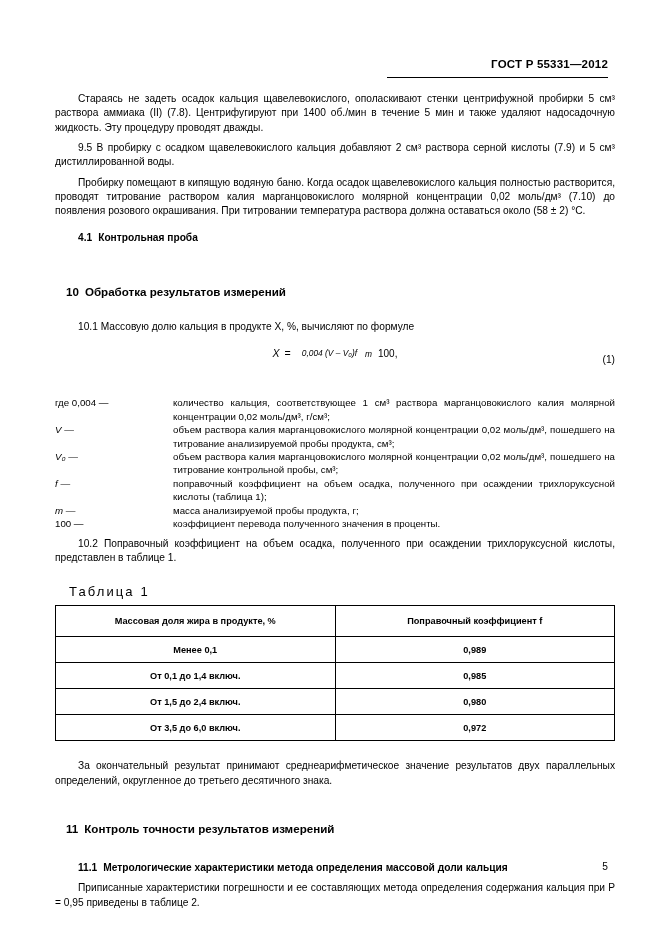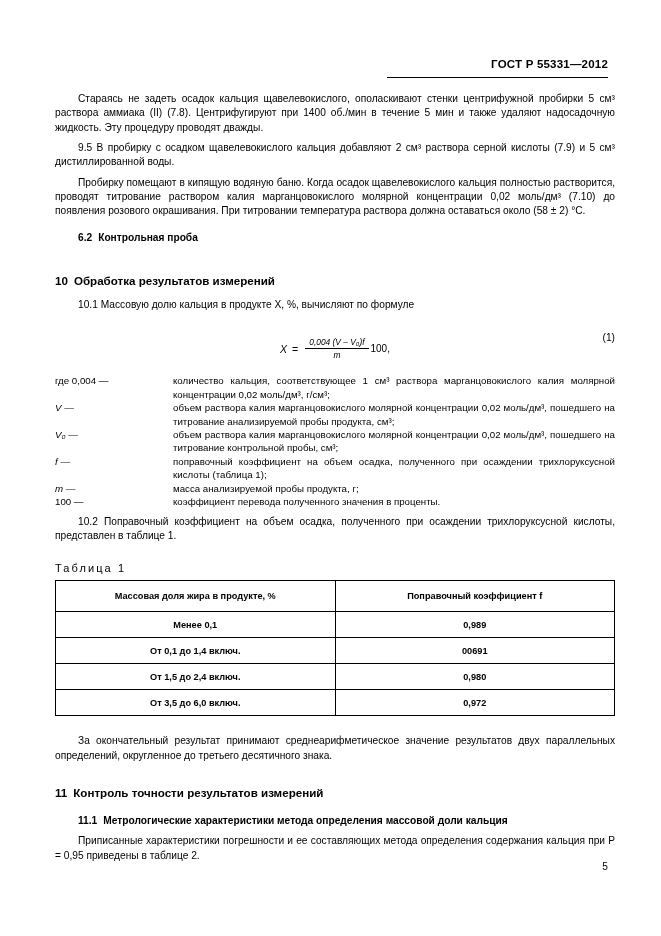--- a/index.html
+++ b/index.html
@@ -59,21 +59,21 @@
     line-height: 14.35px;
     text-align: justify;
     text-indent: 23px;
     hyphens: manual;
   }
   .ital { font-style: italic; }
   
   h2.sec-head {
     font-size: 11.6px;
     font-weight: bold;
-    margin: 0;
+    margin: 11px;
     padding: 0;
     line-height: 15px;
   }
   h3.sub-head {
     font-size: 10.2px;
     font-weight: bold;
     margin: 0;
     padding: 0;
     line-height: 14.35px;
     text-indent: 23px;
@@ -99,24 +99,24 @@
     text-align: center;
     font-size: 10.6px;
   }
   .eq-inline {
     display: inline-flex;
     align-items: center;
     font-style: italic;
   }
   .frac {
     display: inline-flex;
-    flex-direction: column;
+    flex-direction: row;
     align-items: center;
     vertical-align: middle;
-    margin: 12px 2px;
+    margin: 0 2px;
   }
   .frac .num {
     font-size: 8.4px;
     padding: 0 4px 1px 4px;
     white-space: nowrap;
   }
   .frac .bar {
     width: 100%;
     border-top: 1px solid #000;
     height: 0;
@@ -152,24 +152,25 @@
     box-sizing: border-box;
     white-space: nowrap;
   }
   .defdesc {
     flex: 1 1 auto;
     text-align: justify;
   }
   .defdesc.nojust { text-align: left; }
   
   .table-caption {
-    font-size: 11px;
+    font-size: 13px;
     margin-top: 19px;
     margin-bottom: 6px;
     letter-spacing: 2.1px;
+    margin-left: 14px;
   }
   table.data {
     border-collapse: collapse;
     width: 560px;
     table-layout: fixed;
   }
   table.data th, table.data td {
     border: 0.9px solid #000;
     font-size: 9.2px;
     font-weight: bold;
@@ -216,21 +217,21 @@
     <p class="para">
       <span>Пробирку помещают в кипящую водяную баню. Когда осадок щавелевокислого кальция полностью растворится, проводят титрование раствором калия марганцовокислого молярной концентрации 0,02 моль/дм³ (7.10) до появления розового окрашивания. При титровании температура раствора должна оставаться около (58 ± 2) °С.</span>
     </p>
 
     <div class="sp-6"></div>
 
 
     <div class="sp-6"></div>
 
     <h3 class="sub-head">
-      <span class="sec-num">6.2</span><span>Контрольная проба</span>
+      <span class="sec-num">4.1</span><span>Контрольная проба</span>
     </h3>
 
     <div class="sp-6"></div>
 
 
     <div class="sp-22"></div>
 
     <h2 class="sec-head">
       <span class="sec-num">10</span><span>Обработка результатов измерений</span>
     </h2>
@@ -303,21 +304,21 @@
           <th><span>Поправочный коэффициент f</span></th>
         </tr>
       </thead>
       <tbody>
         <tr>
           <td>Менее 0,1</td>
           <td>0,989</td>
         </tr>
         <tr>
           <td>От 0,1 до 1,4 включ.</td>
-          <td>00691</td>
+          <td>0,985</td>
         </tr>
         <tr>
           <td>От 1,5 до 2,4 включ.</td>
           <td>0,980</td>
         </tr>
         <tr>
           <td>От 3,5 до 6,0 включ.</td>
           <td>0,972</td>
         </tr>
       </tbody>

